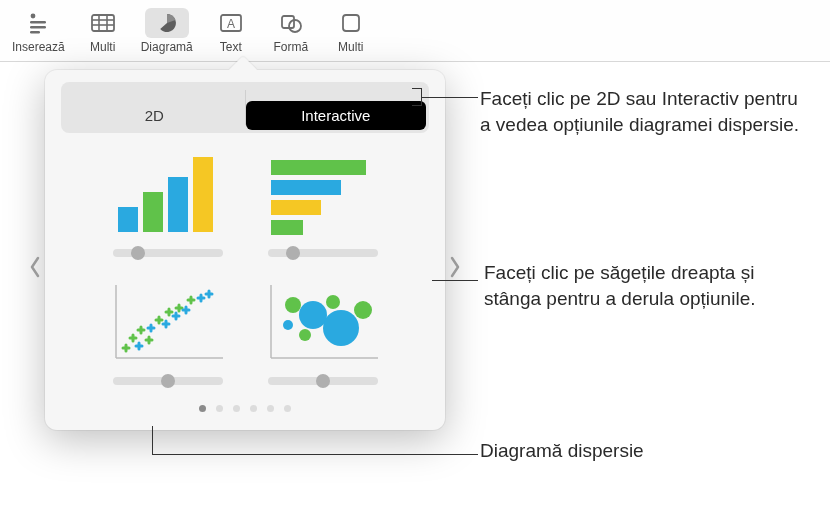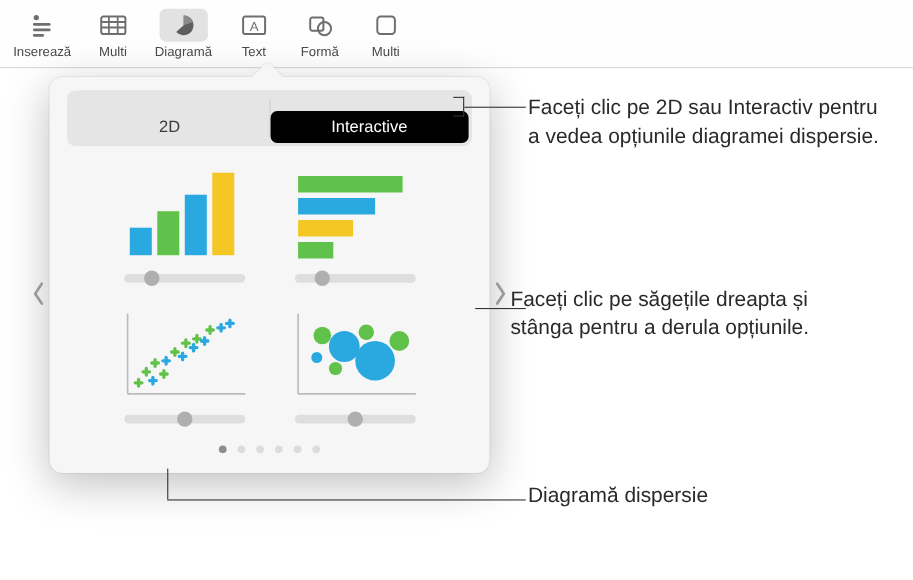--- a/index.html
+++ b/index.html
@@ -383,15 +383,15 @@
 <div class="callout-bracket" style="top:88px; left:412px; width:10px; height:18px;"></div>
 <div class="callout-line" style="top:97px; left:422px; width:56px;"></div>
 
 <div class="callout-line" style="top:280px; left:432px; width:46px;"></div>
 
 <div class="callout-line" style="top:426px; left:152px; width:0; height:28px; border-top:none; border-left:1px solid #333;"></div>
 <div class="callout-line" style="top:454px; left:152px; width:326px;"></div>
 
 <div class="callouts">
   <div class="callout" style="top:6px; left:30px;">Faceți clic pe 2D sau Interactiv pentru a vedea opțiunile diagramei dispersie.</div>
-  <div class="callout" style="top:180px; left:14px;">Faceți clic pe săgețile dreapta și stânga pentru a derula opțiunile.</div>
+  <div class="callout" style="top:180px; left:34px;">Faceți clic pe săgețile dreapta și stânga pentru a derula opțiunile.</div>
   <div class="callout" style="top:358px; left:30px;">Diagramă dispersie</div>
 </div>
 
 </body></html>

